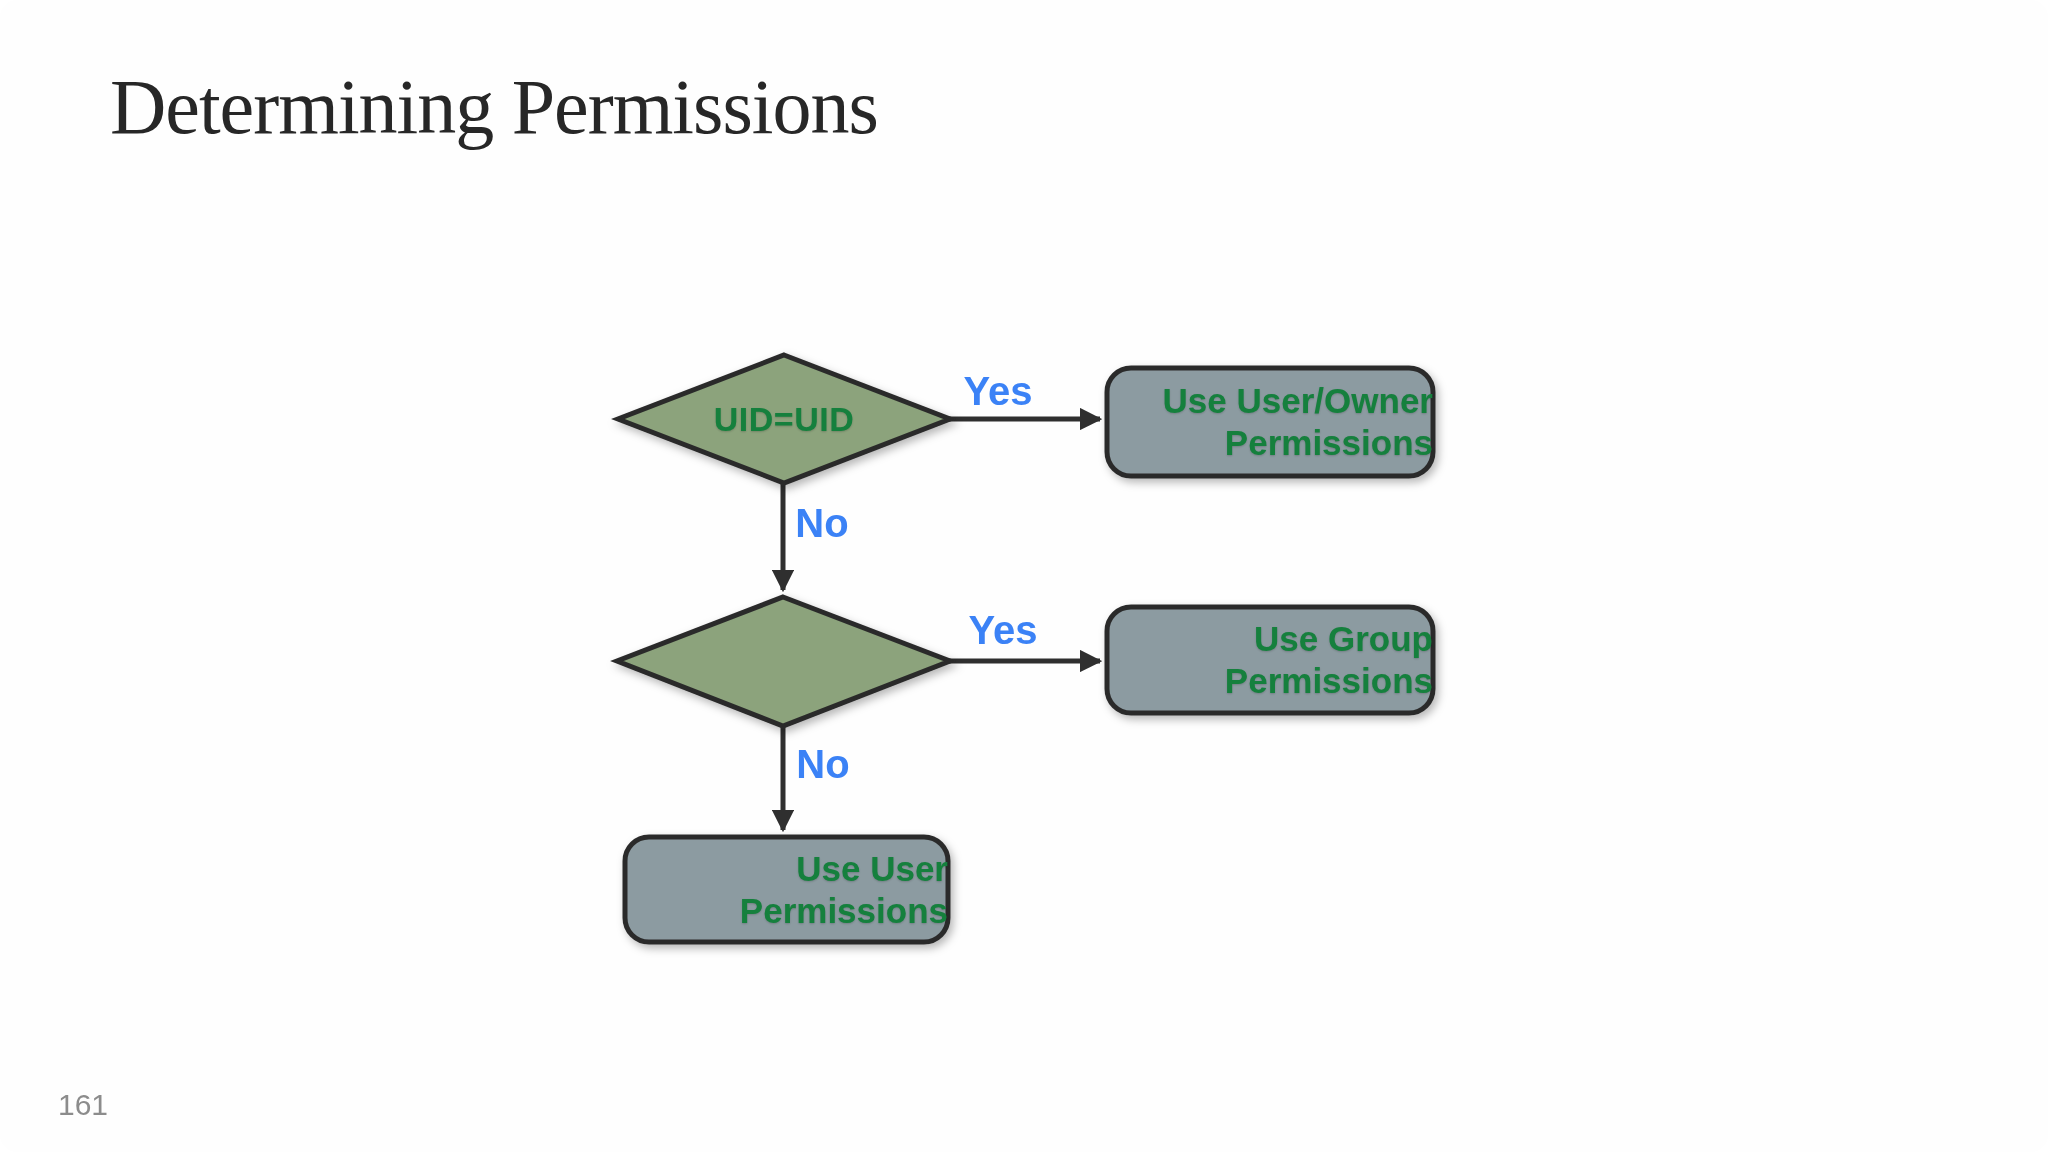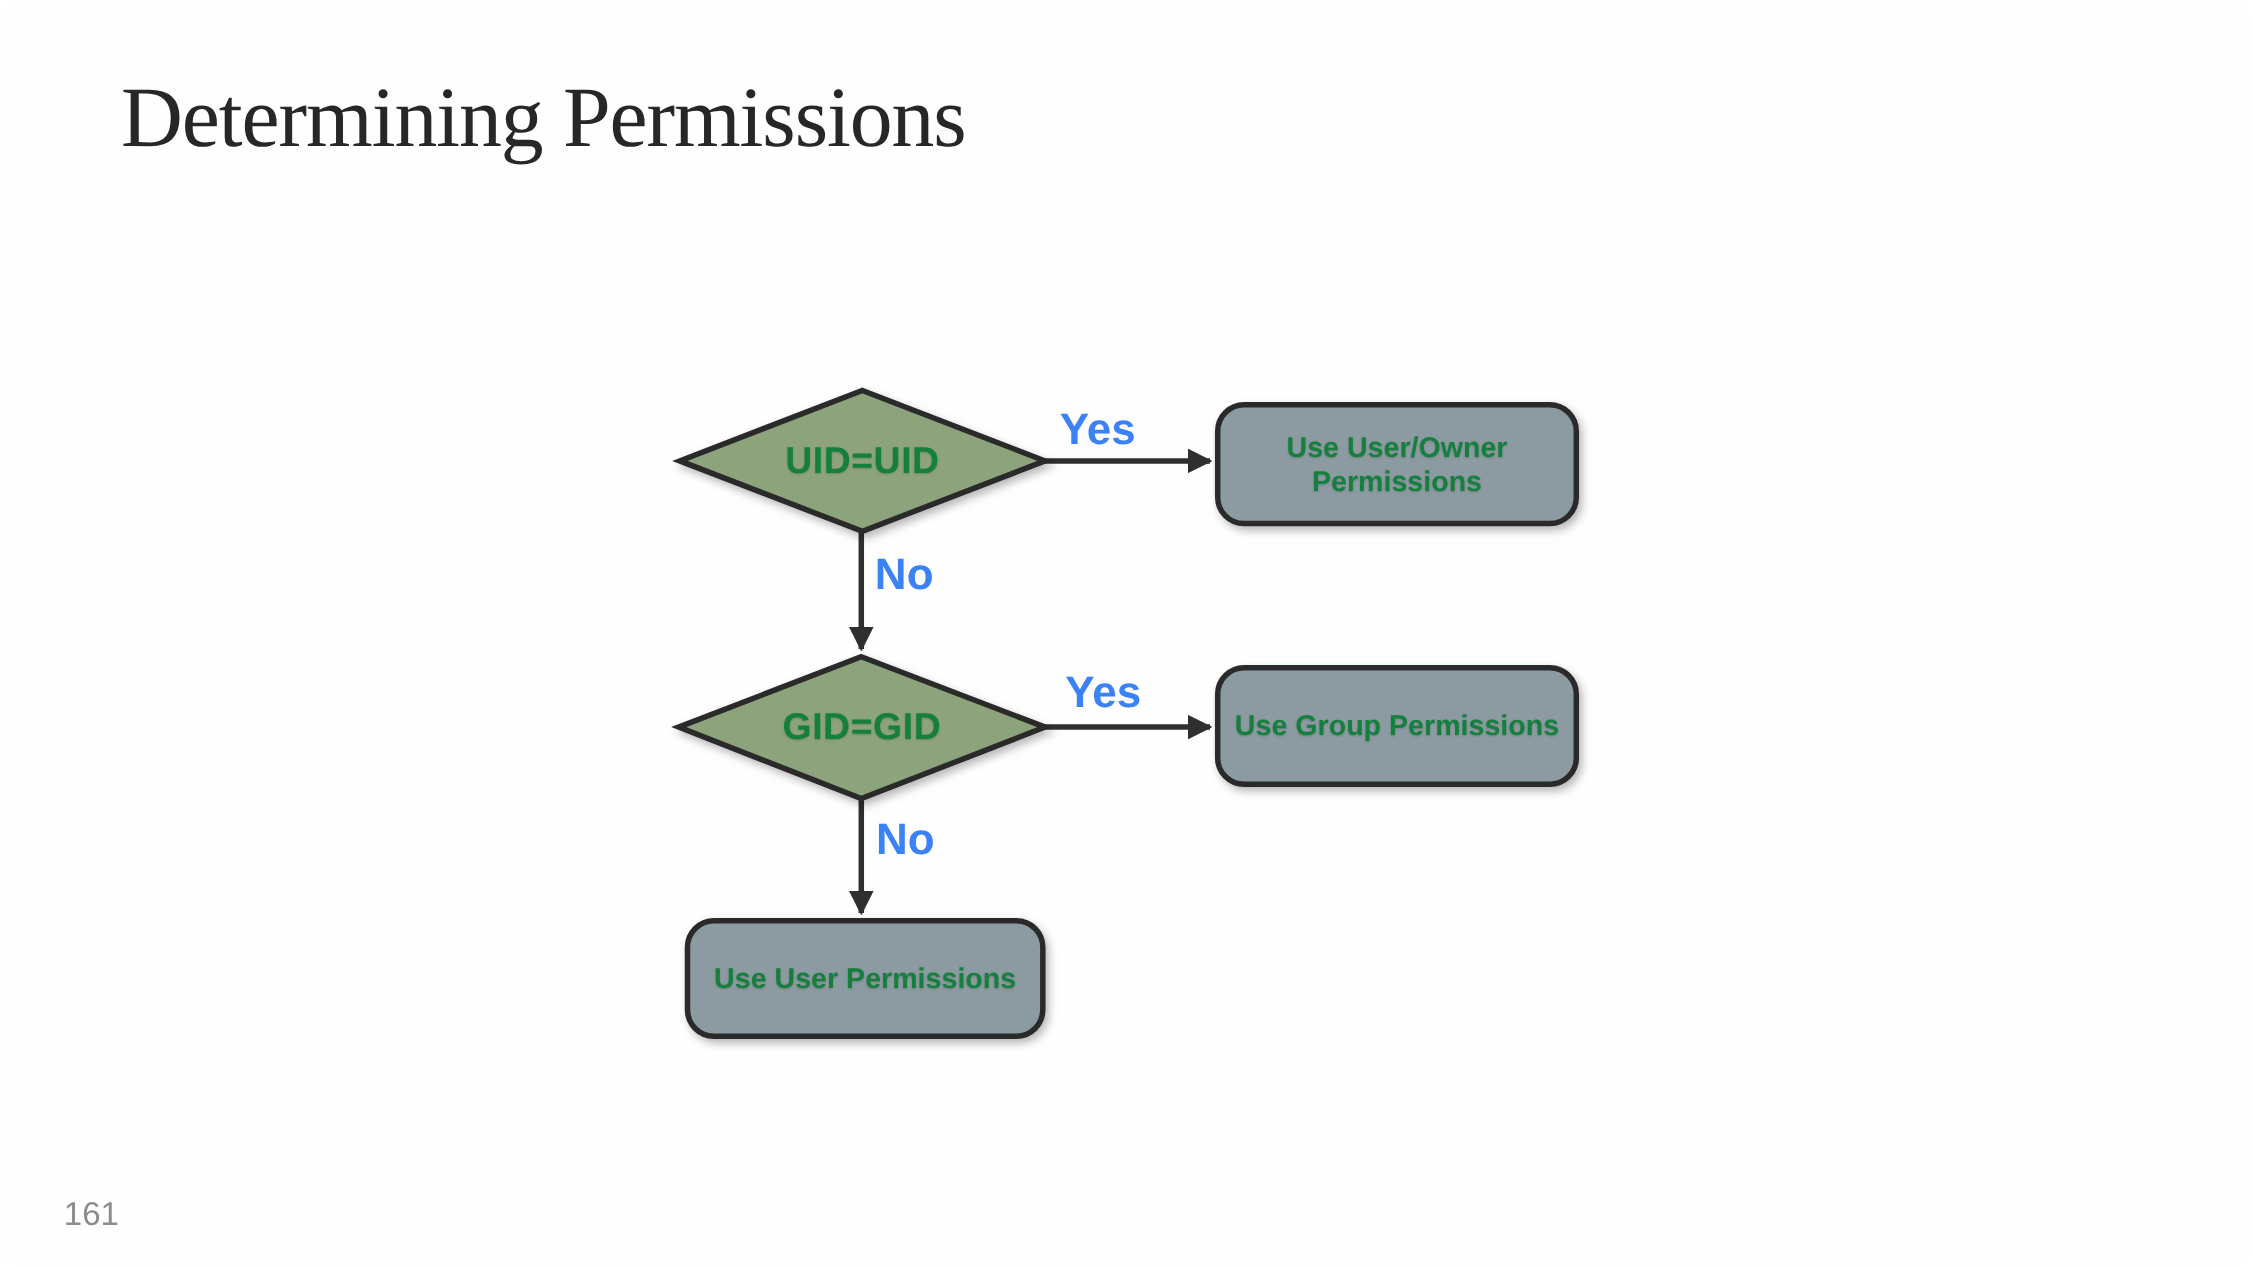--- a/index.html
+++ b/index.html
@@ -44,22 +44,23 @@
     font-weight: 700;
     text-shadow: 0 1px 2px rgba(0,0,0,0.18);
   }
 
   .diamond-label {
     font-size: 34px;
     letter-spacing: 0.5px;
   }
 
   .box-label {
-    font-size: 26px;
+    font-size: 35px;
     line-height: 1.2;
+    text-align: right;
   }
 
   .lbl-uid    { left: 618px;  top: 355px; width: 332px; height: 128px; }
   .lbl-gid    { left: 617px;  top: 597px; width: 333px; height: 129px; }
   .lbl-user   { left: 1107px; top: 368px; width: 326px; height: 108px; }
   .lbl-group  { left: 1107px; top: 607px; width: 326px; height: 106px; }
   .lbl-other  { left: 625px;  top: 837px; width: 323px; height: 105px; }
 
   .edge-label {
     position: absolute;
@@ -107,21 +108,20 @@
     <polygon points="784,355 950,419 784,483 618,419" stroke-width="5" filter="url(#softShadow)" fill="#8ca37c" stroke="#2b2b2b"></polygon>
     <polygon points="783,597 950,661 783,726 617,661" stroke-width="5" filter="url(#softShadow)" fill="#8ca37c" stroke="#2b2b2b"></polygon>
 
     <rect x="1107" y="368" width="326" height="108" rx="24" stroke-width="5" filter="url(#softShadow)" fill="#8c9ba1" stroke="#2b2b2b"></rect>
     <rect x="1107" y="607" width="326" height="106" rx="24" stroke-width="5" filter="url(#softShadow)" fill="#8c9ba1" stroke="#2b2b2b"></rect>
     <rect x="625" y="837" width="323" height="105" rx="24" stroke-width="5" filter="url(#softShadow)" fill="#8c9ba1" stroke="#2b2b2b"></rect>
   </svg>
 
   <div class="shape-label diamond-label lbl-uid">UID=UID</div>
 
-  <div class="shape-label diamond-label lbl-gid">GID=GID</div>
 
   <div class="shape-label box-label lbl-user">Use User/Owner Permissions</div>
 
   <div class="shape-label box-label lbl-group">Use Group Permissions</div>
 
   <div class="shape-label box-label lbl-other">Use User Permissions</div>
 
   <div class="edge-label edge-yes-1">Yes</div>
 
   <div class="edge-label edge-no-1">No</div>

